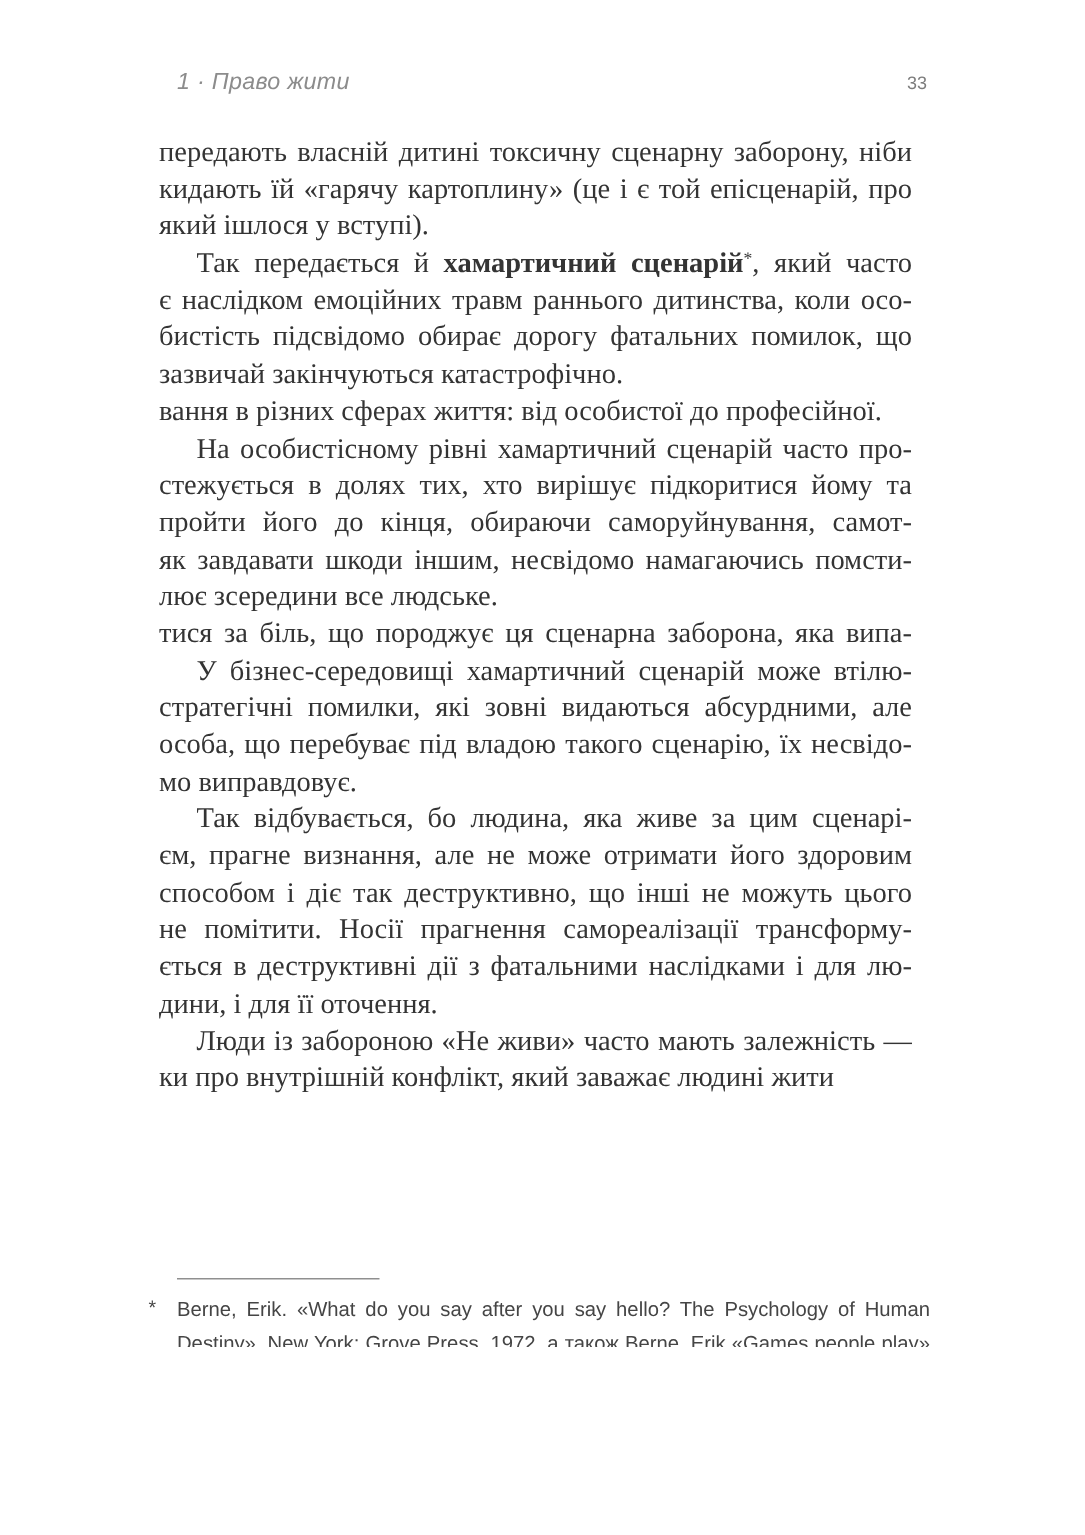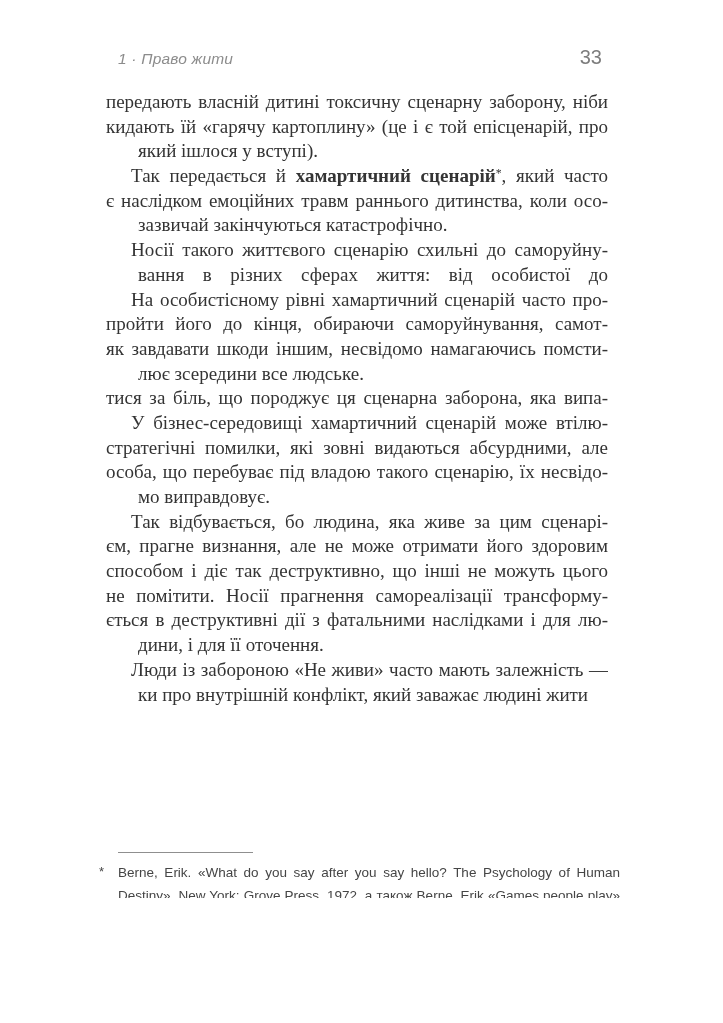--- a/index.html
+++ b/index.html
@@ -26,43 +26,43 @@
   }
   .chapter {
     font-family: "Liberation Sans", sans-serif;
     font-style: italic;
     font-size: 15.5px;
     letter-spacing: 0.2px;
     color: #8c8c8c;
   }
   .pagenum {
     font-family: "Liberation Sans", sans-serif;
-    font-size: 20px;
+    font-size: 12px;
     color: #7d7d7d;
-    margin-right: 18px;
+    margin-right: 2px;
   }
   
   .body {
     position: absolute;
     top: 90px;
     left: 106px;
     width: 502px;
     font-family: Liberation Serif, serif;
     font-size: 19px;
     color: #343434;
   }
   .line {
     line-height: 24.7px;
     height: 24.7px;
     overflow: hidden;
     text-align: justify;
     text-align-last: justify;
     white-space: normal;
   }
-  .line.last { text-align-last: left; margin-left: 32px; }
+  .line.last { text-align-last: left; }
   .line.indent { padding-left: 25px; }
   .line b { font-weight: bold; }
   .line sup {
     font-size: 0.62em;
     vertical-align: 0.45em;
     line-height: 0;
   }
   
   .footnote-rule {
     position: absolute;
@@ -109,28 +109,29 @@
 
   <div class="body" id="body-text">
       <div>
         <div class="line"><span>передають власній дитині токсичну сценарну заборону, ніби</span></div>
         <div class="line"><span>кидають їй «гарячу картоплину» (це і є той епісценарій, про</span></div>
         <div class="line last"><span>який ішлося у вступі).</span></div>
       </div>
       <div>
         <div class="line indent"><span>Так передається й </span><b>хамартичний сценарій</b><sup>*</sup><span>, який часто</span></div>
         <div class="line"><span>є наслідком емоційних травм раннього дитинства, коли осо-</span></div>
+        <div class="line"><span>бистість підсвідомо обирає дорогу фатальних помилок, що</span></div>
         <div class="line last"><span>зазвичай закінчуються катастрофічно.</span></div>
       </div>
       <div>
-        <div class="line indent"><span>Носії такого життєвого сценарію схильні до саморуйну-</span></div>
         <div class="line last"><span>вання в різних сферах життя: від особистої до професійної.</span></div>
       </div>
       <div>
         <div class="line indent"><span>На особистісному рівні хамартичний сценарій часто про-</span></div>
+        <div class="line"><span>стежується в долях тих, хто вирішує підкоритися йому та</span></div>
         <div class="line"><span>пройти його до кінця, обираючи саморуйнування, самот-</span></div>
         <div class="line"><span>як завдавати шкоди іншим, несвідомо намагаючись помсти-</span></div>
         <div class="line last"><span>лює зсередини все людське.</span></div>
         <div class="line"><span>тися за біль, що породжує ця сценарна заборона, яка випа-</span></div>
       </div>
       <div>
         <div class="line indent"><span>У бізнес-середовищі хамартичний сценарій може втілю-</span></div>
         <div class="line"><span>стратегічні помилки, які зовні видаються абсурдними, але</span></div>
         <div class="line"><span>особа, що перебуває під владою такого сценарію, їх несвідо-</span></div>
         <div class="line last"><span>мо виправдовує.</span></div>

